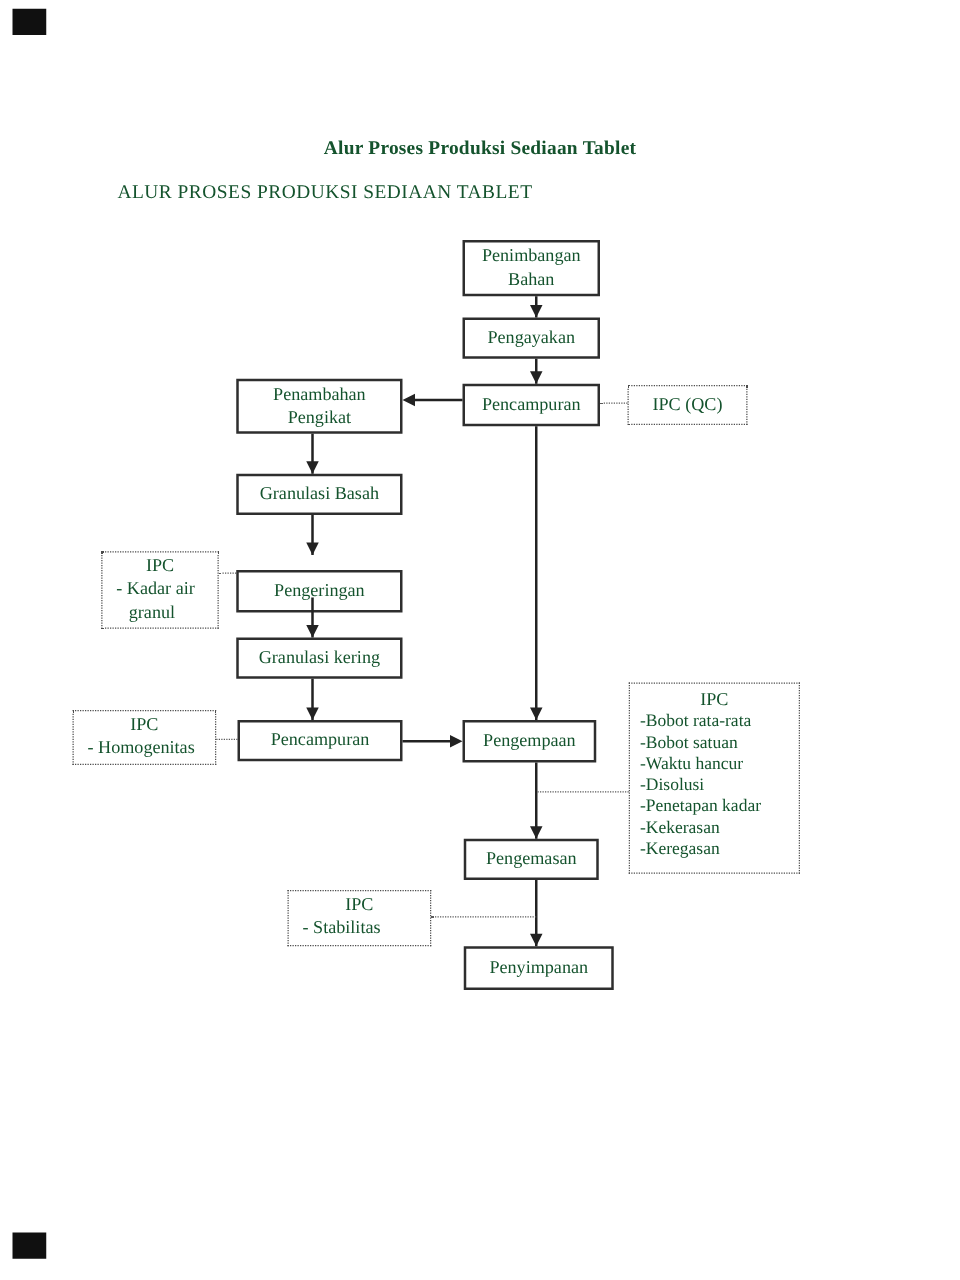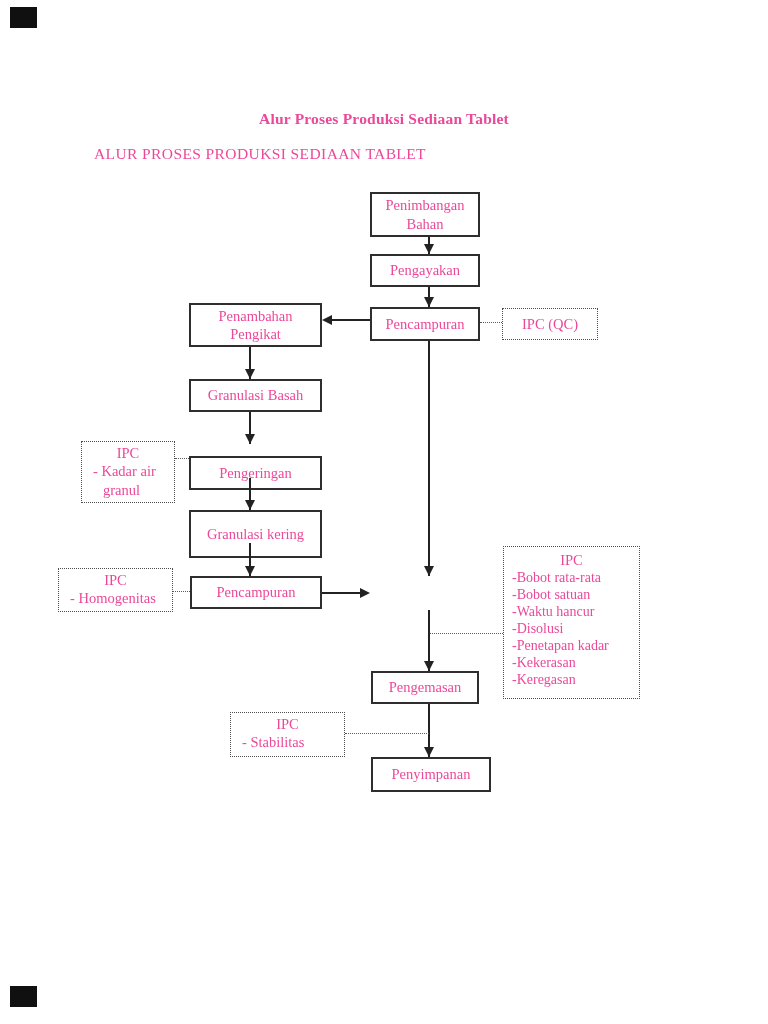--- a/index.html
+++ b/index.html
@@ -1,18 +1,18 @@
 <!DOCTYPE html>
 <html><head>
 <meta charset="utf-8">
 <style>
   html,body{margin:0;padding:0;background:#e9e9e9;}
   .page{
     position:relative;width:768px;height:1024px;background:#ffffff;
-    font-family:"Liberation Serif","DejaVu Serif",serif;color:#ec4899;
+    font-family:"Liberation Serif","DejaVu Serif",serif;color:#14532d;
     overflow:hidden;margin:0 auto;
   }
   .corner-mark{position:absolute;width:27px;height:21px;background:#101010;}
   .doc-title{
     position:absolute;top:110px;left:0;width:768px;text-align:center;
     font-weight:bold;font-size:15.5px;letter-spacing:0.2px;
   }
   .doc-heading{
     position:absolute;top:145px;left:94px;font-size:15.5px;letter-spacing:0.4px;
   }
@@ -67,25 +67,28 @@
   </div>
   <div class="node" style="left:189px;top:303px;width:133px;height:44px;">
     <span>Penambahan Pengikat</span>
   </div>
   <div class="node" style="left:189px;top:379px;width:133px;height:33px;">
     <span>Granulasi Basah</span>
   </div>
   <div class="node" style="left:189px;top:456px;width:133px;height:34px;">
     <span>Pengeringan</span>
   </div>
-  <div class="node" style="left:189px;top:510px;width:133px;height:48px;">
+  <div class="node" style="left:189px;top:510px;width:133px;height:33px;">
     <span>Granulasi kering</span>
   </div>
   <div class="node" style="left:190px;top:576px;width:132px;height:33px;">
     <span>Pencampuran</span>
+  </div>
+  <div class="node" style="left:370px;top:576px;width:107px;height:34px;">
+    <span>Pengempaan</span>
   </div>
   <div class="node" style="left:371px;top:671px;width:108px;height:33px;text-align:right;">
     <span>Pengemasan</span>
   </div>
   <div class="node" style="left:371px;top:757px;width:120px;height:35px;">
     <span>Penyimpanan</span>
   </div>
 
   <div class="ipc ipc-center" style="left:502px;top:308px;width:96px;height:32px;">
     <span>IPC (QC)</span>

